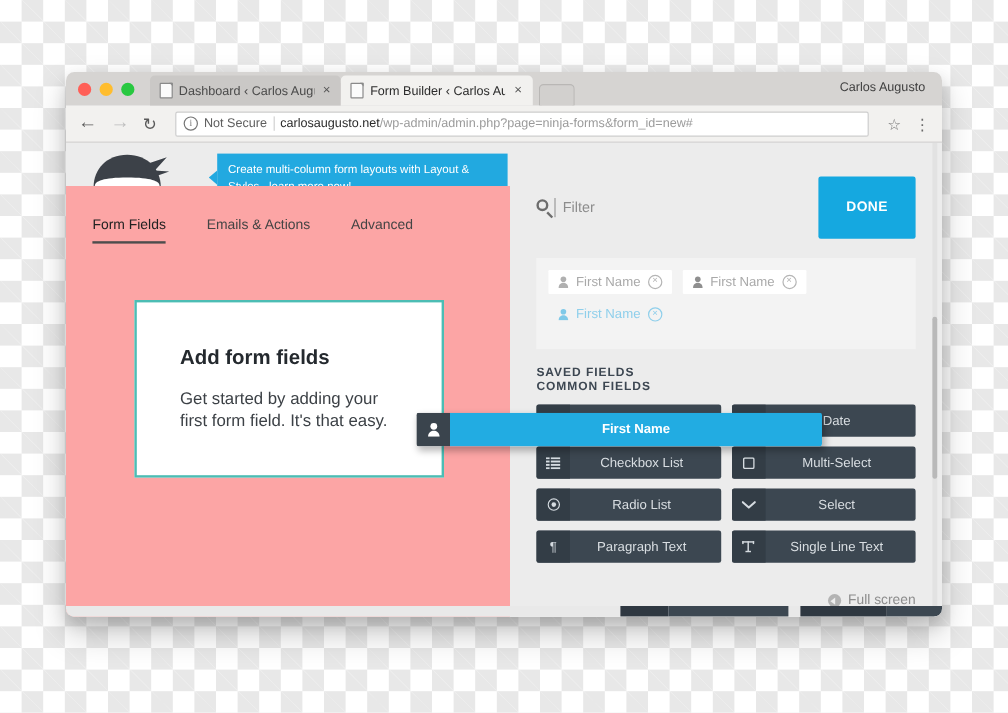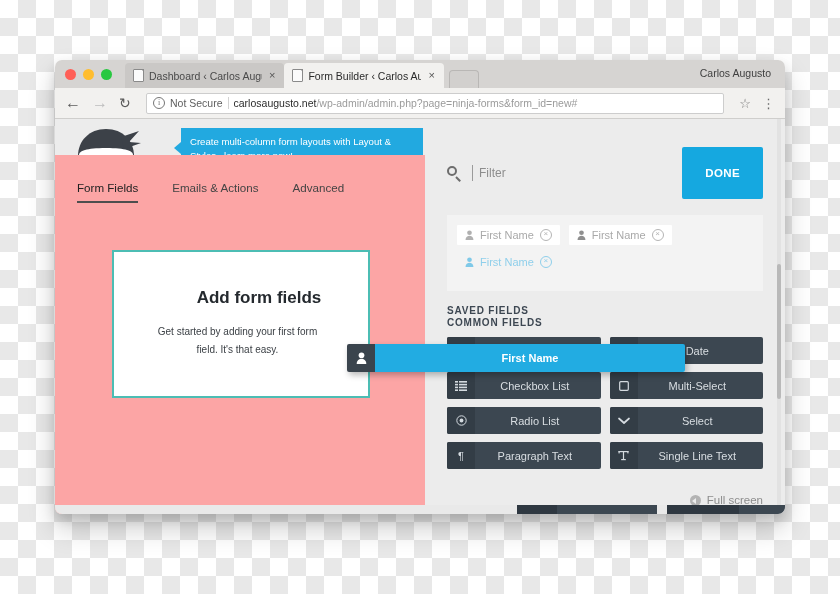--- a/index.html
+++ b/index.html
@@ -196,40 +196,38 @@
   .ftab.active { color: #222; border-bottom: 2px solid #4d4d4d; }
 
   .dropzone {
     position: absolute;
     left: 57px; top: 95px;
     width: 258px; height: 148px;
     border: 2px solid #4cbdb4;
     background: #fff;
     box-sizing: border-box;
     padding: 36px 0 0 36px;
-    text-align: center;
   }
   .dz-title { font-size: 17px; font-weight: bold; color: #24292e; }
   .dz-sub {
-    font-size: 10px; color: #3c4146; line-height: 18px;
+    font-size: 14px; color: #3c4146; line-height: 18px;
     margin-top: 15px; max-width: 175px;
   }
 
   
   .sidebar {
     position: absolute;
     right: 0; top: 0; bottom: 0;
     width: 360px;
     background: #ececec;
     z-index: 2;
   }
   .sb-top {
     display: flex; align-items: center;
     padding: 28px 22px 0 22px;
-    gap: 10px;
   }
   .search-icon {
     width: 15px; height: 15px; flex: none;
     position: relative;
   }
   .search-icon:before {
     content: ""; position: absolute; left: 0; top: 0;
     width: 10px; height: 10px; border: 2px solid #6d6d6d;
     border-radius: 50%; box-sizing: border-box;
   }

